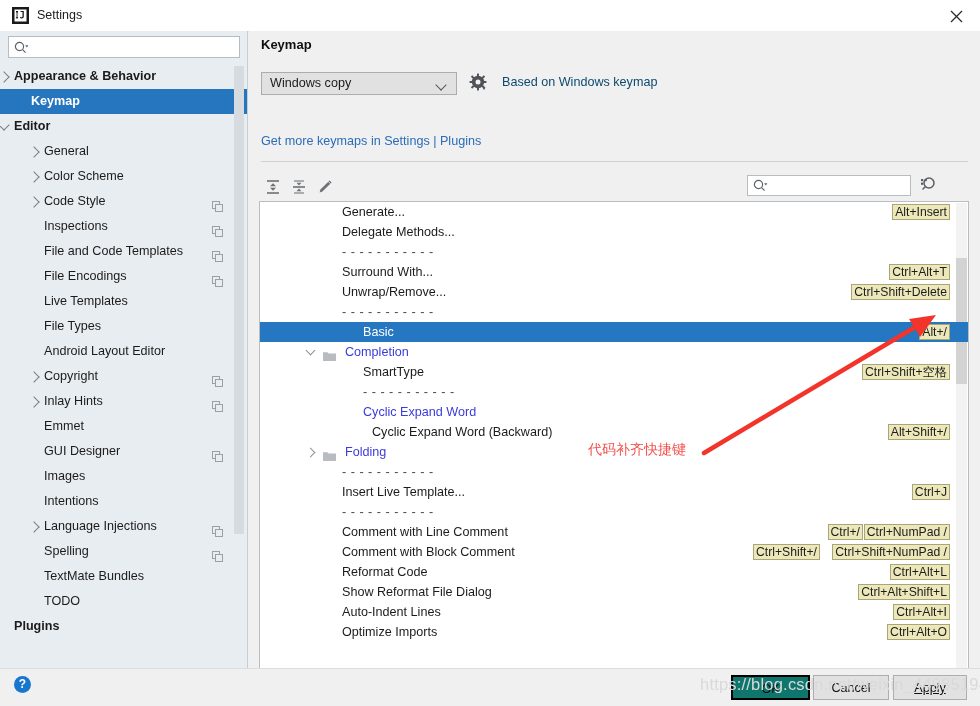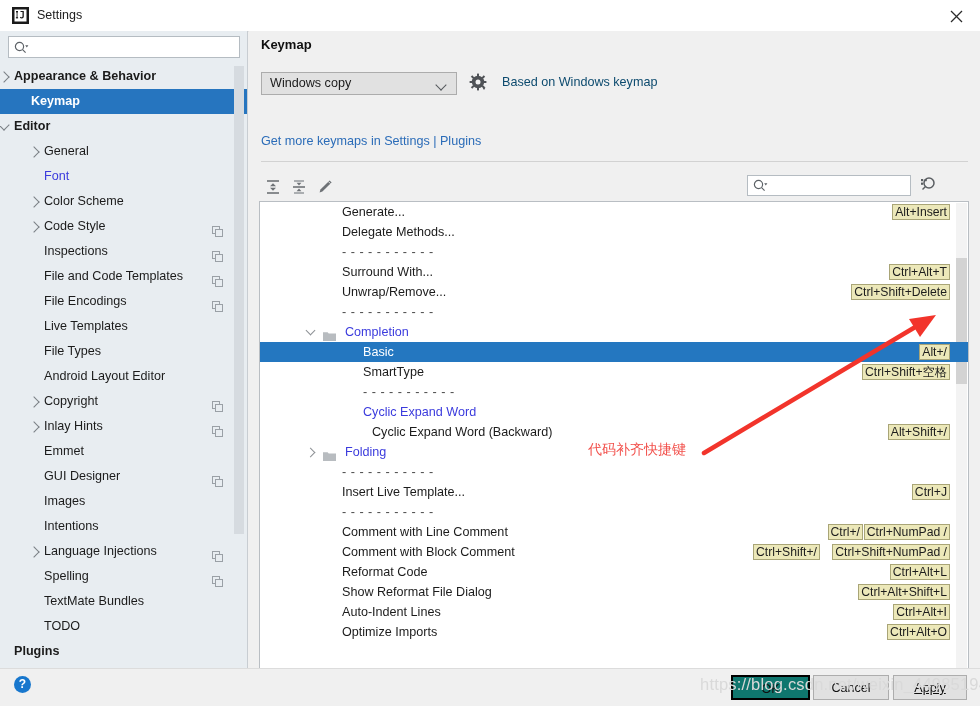--- a/index.html
+++ b/index.html
@@ -397,23 +397,20 @@
         <div class="tnode sel bold">
           <span class="lbl" style="left: 31px;">Keymap</span>
         </div>
         <div class="tnode bold">
           <span class="arrow down" style="left: 0px;"></span>
           <span class="lbl" style="left: 14px;">Editor</span>
         </div>
         <div class="tnode">
           <span class="arrow" style="left: 30px;"></span>
           <span class="lbl" style="left: 44px;">General</span>
-        </div>
-        <div class="tnode">
-          <span class="lbl" style="left: 44px; color: rgb(59, 59, 221);">Font</span>
         </div>
         <div class="tnode">
           <span class="arrow" style="left: 30px;"></span>
           <span class="lbl" style="left: 44px;">Color Scheme</span>
         </div>
         <div class="tnode">
           <span class="arrow" style="left: 30px;"></span>
           <span class="lbl" style="left: 44px;">Code Style</span>
           <span class="copyico"><svg width="11" height="11" viewBox="0 0 11 11">
               <rect x="0.5" y="0.5" width="7" height="7" fill="none" stroke="#9aa0a6"></rect>
@@ -605,30 +602,30 @@
             <span class="rlabel" style="left: 82px;">Surround With...</span>
             <span class="shortcut" style="right: 18px;">Ctrl+Alt+T</span>
           </div>
           <div class="row">
             <span class="rlabel" style="left: 82px;">Unwrap/Remove...</span>
             <span class="shortcut" style="right: 18px;">Ctrl+Shift+Delete</span>
           </div>
           <div class="row">
             <span class="dash" style="left: 82px;">- - - - - - - - - - -</span>
           </div>
+          <div class="row sel">
+            <span class="rlabel" style="left: 103px;">Basic</span>
+            <span class="shortcut" style="right: 18px;">Alt+/</span>
+          </div>
           <div class="row">
             <span class="rarrow down" style="left: 47px;"></span>
             <span class="folder-ico" style="left: 63px;"><svg width="13" height="10" viewBox="0 0 13 10">
                 <path d="M0 1.2h4.6l1.1 1.3H13V10H0z" fill="#b8bcc0"></path>
               </svg></span>
             <span class="rlabel folder" style="left: 85px;">Completion</span>
-          </div>
-          <div class="row sel">
-            <span class="rlabel" style="left: 103px;">Basic</span>
-            <span class="shortcut" style="right: 18px;">Alt+/</span>
           </div>
           <div class="row">
             <span class="rlabel" style="left: 103px;">SmartType</span>
             <span class="shortcut" style="right: 18px;">Ctrl+Shift+空格</span>
           </div>
           <div class="row">
             <span class="dash" style="left: 103px;">- - - - - - - - - - -</span>
           </div>
           <div class="row">
             <span class="rlabel link" style="left: 103px;">Cyclic Expand Word</span>

